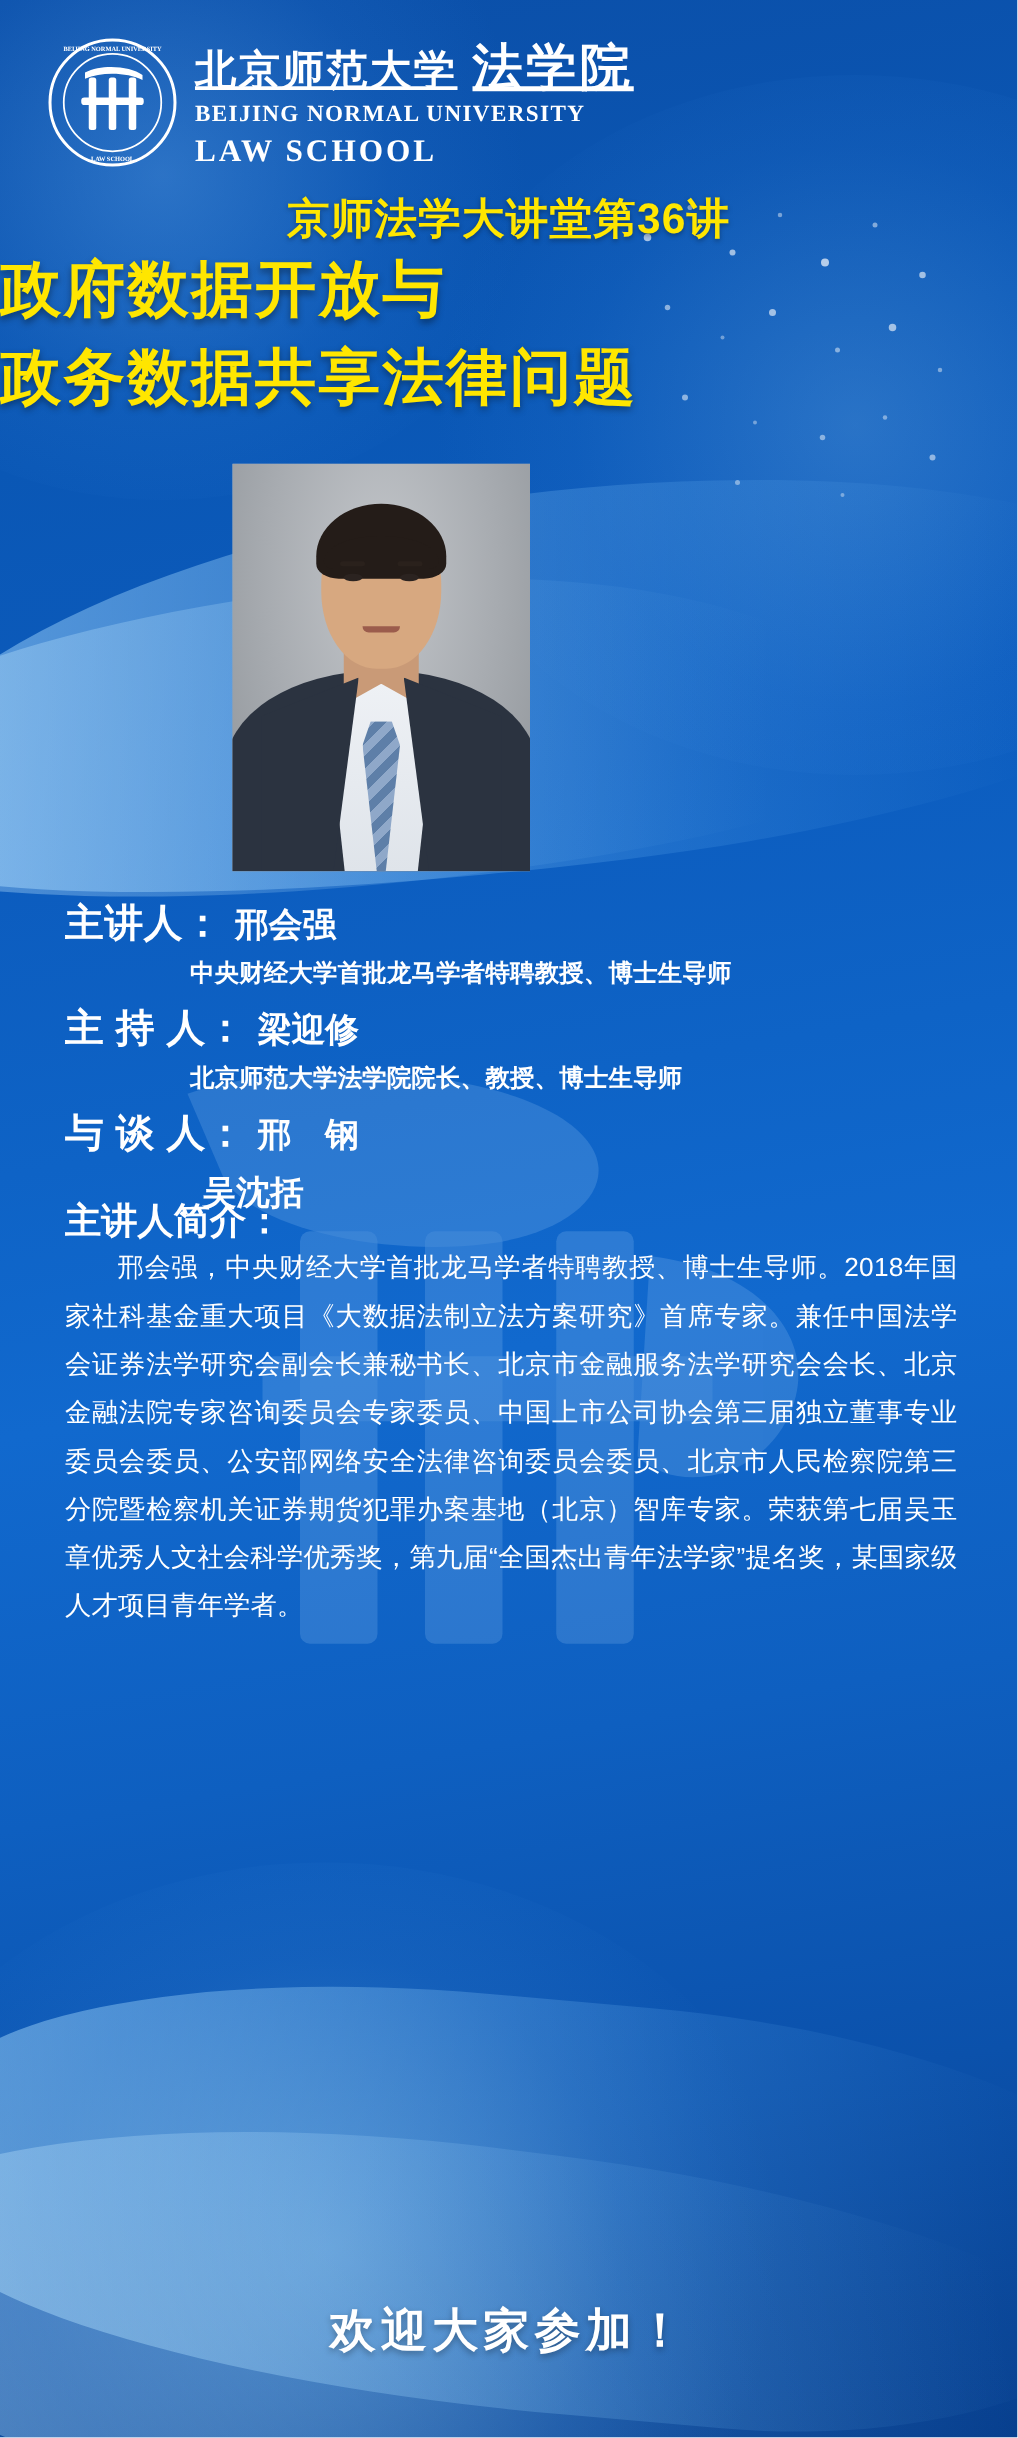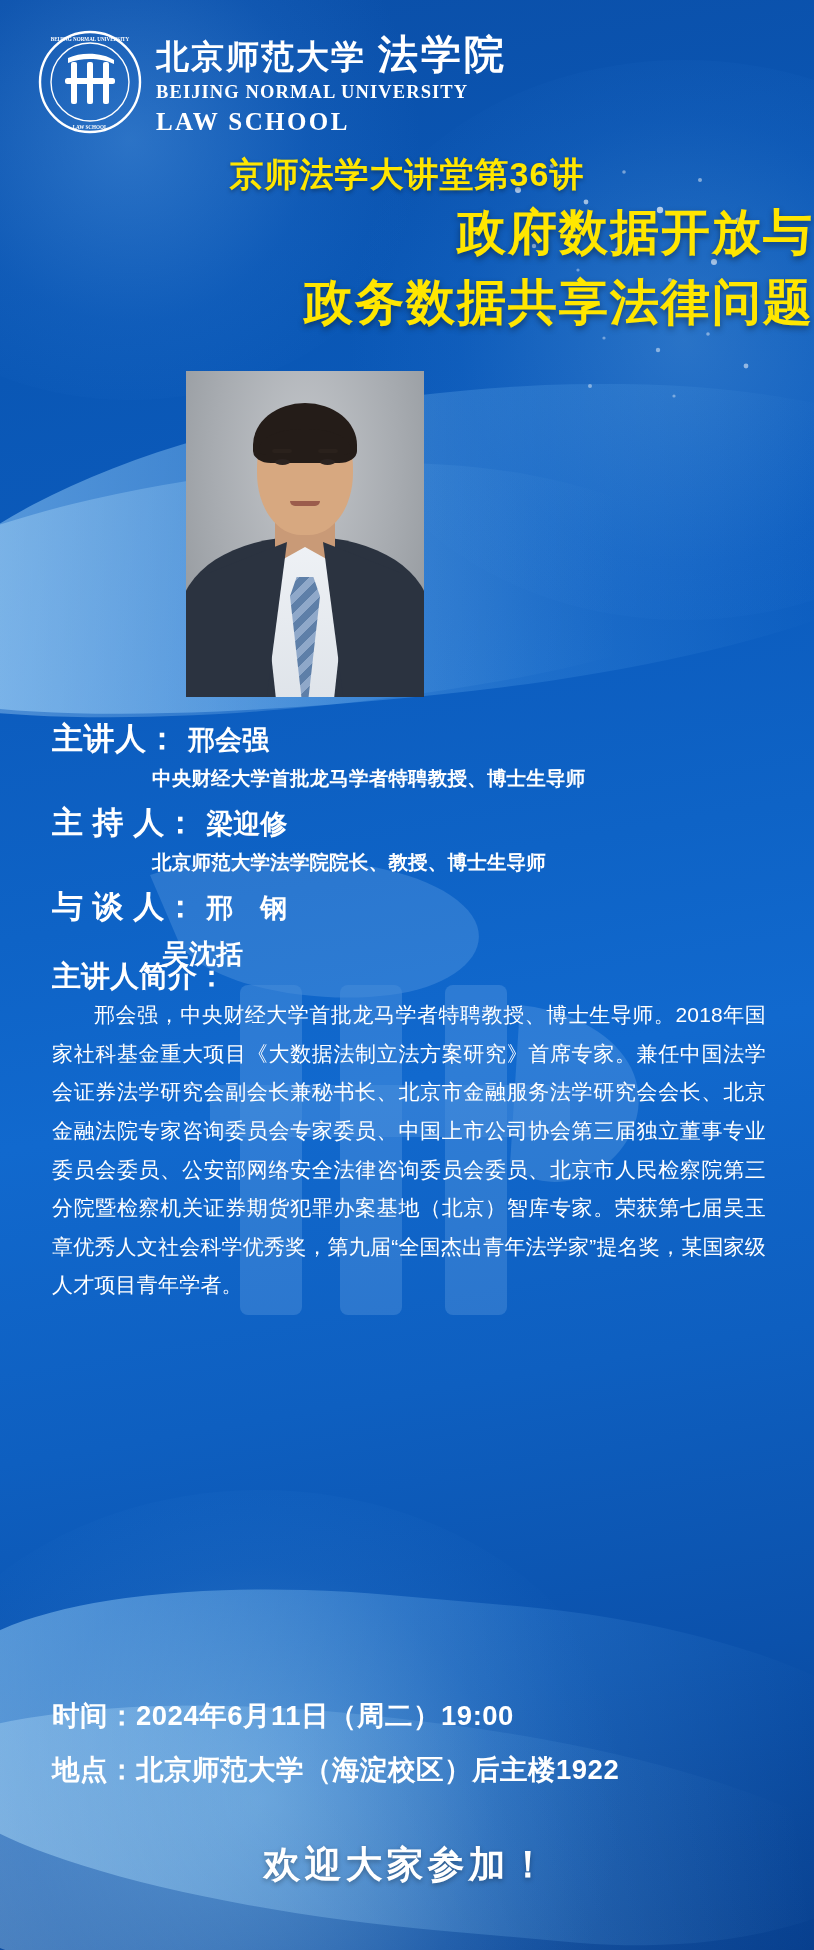--- a/index.html
+++ b/index.html
@@ -113,20 +113,21 @@
   .logo-text {
     color: #ffffff;
     line-height: 1;
     padding-top: 4px;
   }
   .logo-cn {
     display: flex;
     align-items: baseline;
     gap: 12px;
     white-space: nowrap;
+    text-decoration: underline;
   }
   .logo-cn-main {
     font-family: "DejaVu Serif", "Liberation Serif", serif;
     font-size: 33px;
     font-weight: 700;
     letter-spacing: 2px;
   }
   .logo-cn-sub {
     font-family: "DejaVu Serif", "Liberation Serif", serif;
     font-size: 40px;
@@ -157,21 +158,21 @@
     color: #ffe600;
     font-size: 34px;
     font-weight: 700;
     letter-spacing: 1px;
     text-shadow: 0 2px 4px rgba(0,0,0,0.35);
   }
   .main-title {
     position: absolute;
     top: 198px;
     left: 0; right: 0;
-    text-align: right;
+    text-align: left;
     color: #ffe600;
     font-size: 49px;
     font-weight: 700;
     line-height: 1.42;
     letter-spacing: 2px;
     text-shadow: 0 3px 6px rgba(0,0,0,0.40);
   }
 
   
   .portrait {
@@ -483,24 +484,16 @@
     <div class="p-row">
       <span class="p-label">与 谈 人：</span>
       <span class="p-name">邢　钢</span>
     </div>
     <div class="p-name2">吴沈括</div>
   </div>
 
   <div class="bio-title">主讲人简介：</div>
   <div class="bio-body">邢会强，中央财经大学首批龙马学者特聘教授、博士生导师。2018年国家社科基金重大项目《大数据法制立法方案研究》首席专家。兼任中国法学会证券法学研究会副会长兼秘书长、北京市金融服务法学研究会会长、北京金融法院专家咨询委员会专家委员、中国上市公司协会第三届独立董事专业委员会委员、公安部网络安全法律咨询委员会委员、北京市人民检察院第三分院暨检察机关证券期货犯罪办案基地（北京）智库专家。荣获第七届吴玉章优秀人文社会科学优秀奖，第九届“全国杰出青年法学家”提名奖，某国家级人才项目青年学者。</div>
 
-  <div class="logi">
-    <div class="logi-line">
-      <span>时间：</span><span>2024年6月11日（周二）19:00</span>
-    </div>
-    <div class="logi-line">
-      <span>地点：</span><span>北京师范大学（海淀校区）后主楼1922</span>
-    </div>
-  </div>
 
   <div class="footer">欢迎大家参加！</div>
 
 </div>
 
 </body></html>

